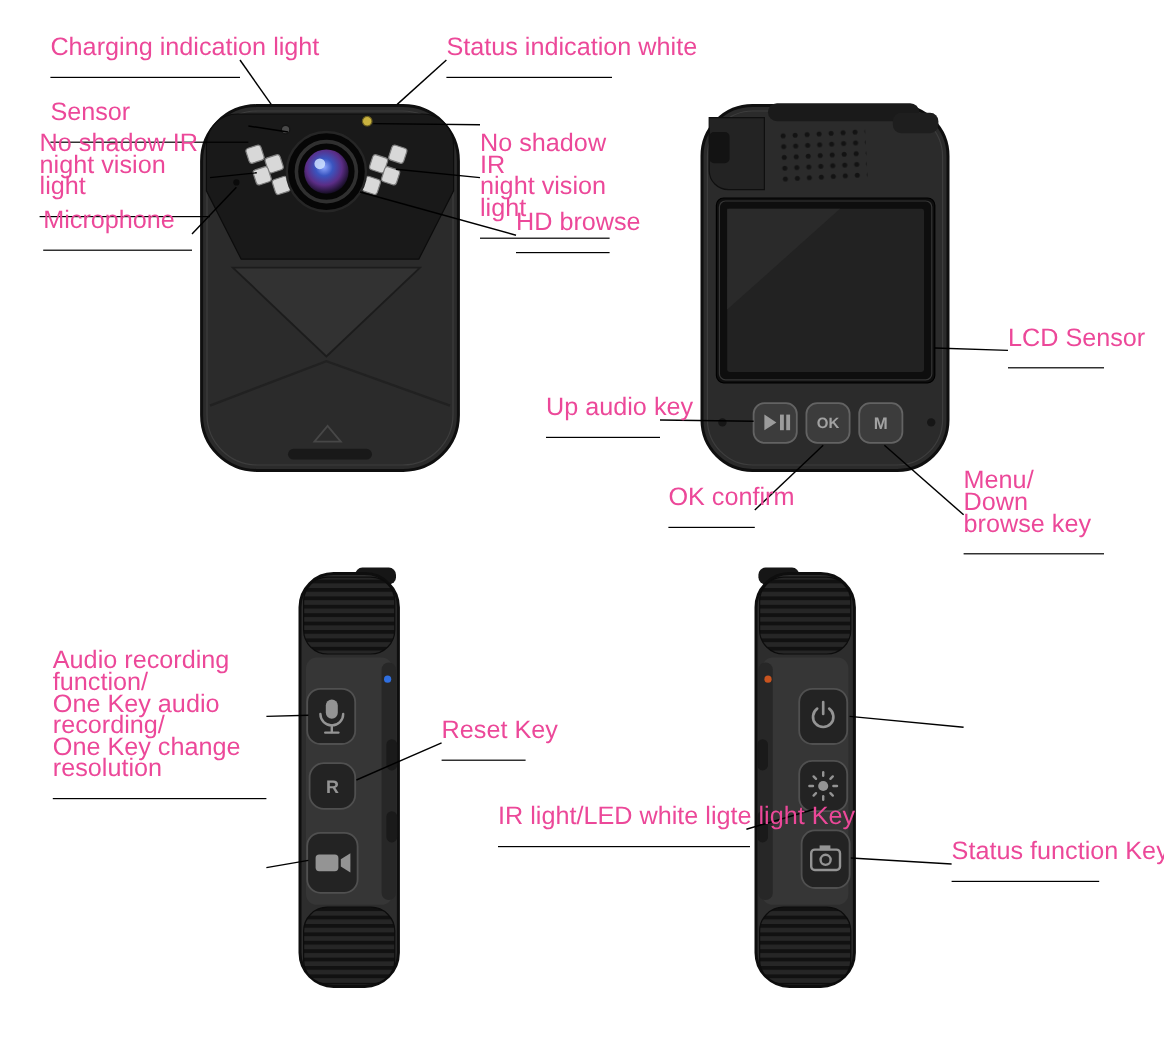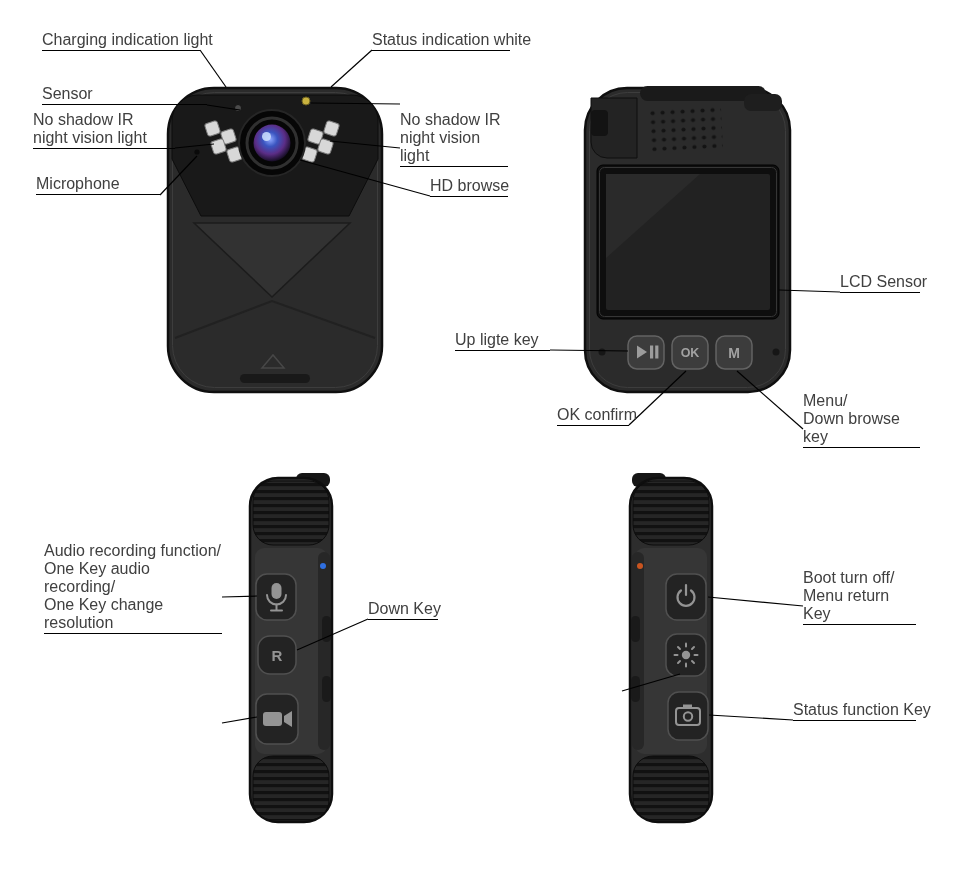--- a/index.html
+++ b/index.html
@@ -1,19 +1,19 @@
 <!DOCTYPE html>
 <html><head>
 <meta charset="utf-8">
 <title>Body Camera Parts Diagram</title>
 <style>
   html,body{margin:0;padding:0;background:#fff;}
   .canvas{position:relative;width:970px;height:878px;background:#ffffff;overflow:hidden;font-family:"Liberation Sans",sans-serif;}
   svg.art{position:absolute;left:0;top:0;}
-  .label{position:absolute;font-size:16px;line-height:18px;color:#404040;border-bottom:1.5px solid #000;padding-bottom:1px;white-space:nowrap;}
+  .label{position:absolute;font-size:21px;line-height:18px;color:#ec4899;border-bottom:1.5px solid #000;padding-bottom:15px;white-space:nowrap;}
   .multi{white-space:pre-line;}
   .btxt{font-family:"Liberation Sans",sans-serif;font-size:12.5px;font-weight:bold;fill:#a2a2a2;text-anchor:middle;}
   .btxt2{font-family:"Liberation Sans",sans-serif;font-size:14px;font-weight:bold;fill:#a2a2a2;text-anchor:middle;}
   .btxt3{font-family:"Liberation Sans",sans-serif;font-size:15px;font-weight:bold;fill:#949494;text-anchor:middle;}
 </style>
 </head>
 <body>
 
 <div class="canvas">
 
@@ -207,27 +207,26 @@
   <div class="label" style="left:372px;top:31px;width:138px">Status indication white</div>
   <div class="label" style="left:42px;top:85px;width:165px">Sensor</div>
   <div class="label multi" style="left:33px;top:111px;width:142px">No shadow IR
 night vision light</div>
   <div class="label multi" style="left:400px;top:111px;width:108px">No shadow IR
 night vision light</div>
   <div class="label" style="left:36px;top:175px;width:124px">Microphone</div>
   <div class="label" style="left:430px;top:177px;width:78px">HD browse</div>
 
   <div class="label" style="left:840px;top:273px;width:80px">LCD Sensor</div>
-  <div class="label" style="left:455px;top:331px;width:95px">Up ligte key</div>
+  <div class="label" style="left:455px;top:331px;width:95px">Up audio key</div>
   <div class="label" style="left:557px;top:406px;width:72px">OK confirm</div>
   <div class="label multi" style="left:803px;top:392px;width:117px">Menu/
 Down browse key</div>
 
   <div class="label multi" style="left:44px;top:542px;width:178px">Audio recording function/
 One Key audio recording/
 One Key change resolution</div>
-  <div class="label" style="left:368px;top:600px;width:70px">Down Key</div>
-
-  <div class="label multi" style="left:803px;top:569px;width:113px">Boot turn off/
-Menu return Key</div>
+  <div class="label" style="left:368px;top:600px;width:70px">Reset Key</div>
+
+  <div class="label" style="left:415px;top:672px;width:210px">IR light/LED white ligte light Key</div>
   <div class="label" style="left:793px;top:701px;width:123px">Status function Key</div>
 
 </div>
 
 </body></html>

